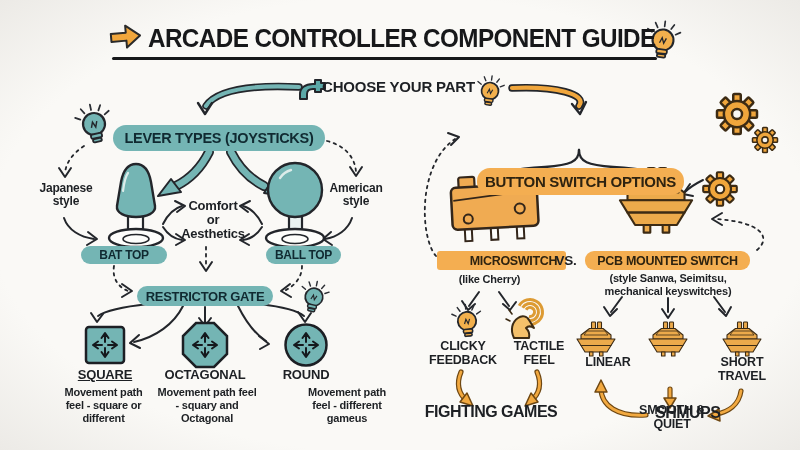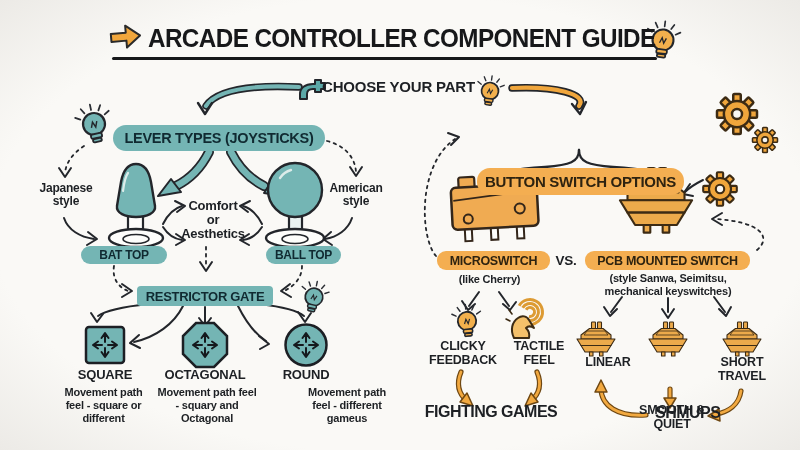--- a/index.html
+++ b/index.html
@@ -302,33 +302,33 @@
   <div class="pill pill-teal" style="left:113px;top:125px;width:212px;height:26px;border-radius:13px;font-size:14.5px;">LEVER TYPES (JOYSTICKS)</div>
   <div class="lbl" style="left:30px;top:182px;width:72px;font-size:12px;">Japanese style</div>
   <div class="lbl" style="left:320px;top:182px;width:72px;font-size:12px;">American style</div>
 
   <div class="lbl" style="left:173px;top:199px;width:80px;font-size:13px;">Comfort</div>
   <div class="lbl" style="left:173px;top:213px;width:80px;font-size:13px;">or</div>
   <div class="lbl" style="left:173px;top:227px;width:80px;font-size:13px;">Aesthetics</div>
 
   <div class="pill pill-teal" style="left:81px;top:246px;width:86px;height:18px;border-radius:9px;font-size:12px;">BAT TOP</div>
   <div class="pill pill-teal" style="left:266px;top:246px;width:75px;height:18px;border-radius:9px;font-size:12px;">BALL TOP</div>
-  <div class="pill pill-teal" style="left:137px;top:286px;width:136px;height:20px;border-radius:4px;font-size:13px;">RESTRICTOR GATE</div>
-
-  <div class="lbl" style="left:70px;top:368px;width:70px;font-size:13px;">SQUARE</div>
+  <div class="pill pill-teal" style="left:137px;top:286px;width:136px;height:20px;border-radius:10px;font-size:13px;">RESTRICTOR GATE</div>
+
+  <div class="lbl" style="left:70px;top:368px;width:70px;font-size:13px;text-decoration:underline;">SQUARE</div>
   <div class="lbl" style="left:159px;top:368px;width:92px;font-size:13px;">OCTAGONAL</div>
   <div class="lbl" style="left:271px;top:368px;width:70px;font-size:13px;">ROUND</div>
 
   <div class="lbl" style="left:55px;top:386px;width:97px;font-size:11px;line-height:1.2;">Movement path feel - square or different</div>
   <div class="lbl" style="left:157px;top:386px;width:100px;font-size:11px;line-height:1.2;">Movement path feel - squary and Octagonal</div>
   <div class="lbl" style="left:261px;top:386px;width:92px;font-size:11px;line-height:1.2;margin-left:40px;">Movement path feel - different gameus</div>
 
   <div class="pill pill-orange" style="left:477px;top:120px;width:207px;height:27px;border-radius:13px;font-size:15px;margin-top:48px;">BUTTON SWITCH OPTIONS</div>
 
-  <div class="pill pill-orange" style="left:437px;top:251px;width:113px;height:19px;border-radius:9px;font-size:12.5px;">MICROSWITCH</div>
+  <div class="pill pill-orange" style="left:437px;top:251px;width:105px;height:19px;border-radius:3px;font-size:12.5px;padding-left:24px;">MICROSWITCH</div>
   <div class="lbl" style="left:549px;top:253px;width:34px;font-size:13.5px;">VS.</div>
   <div class="pill pill-orange" style="left:585px;top:251px;width:165px;height:19px;border-radius:9px;font-size:12.5px;">PCB MOUNTED SWITCH</div>
 
   <div class="lbl" style="left:437px;top:273px;width:105px;font-size:11px;">(like Cherry)</div>
   <div class="lbl" style="left:590px;top:272px;width:156px;font-size:11px;line-height:1.2;">(style Sanwa, Seimitsu, mechanical keyswitches)</div>
 
   <div class="lbl" style="left:427px;top:339px;width:72px;font-size:12.5px;">CLICKY FEEDBACK</div>
   <div class="lbl" style="left:506px;top:339px;width:66px;font-size:12.5px;">TACTILE FEEL</div>
 
   <div class="lbl" style="left:577px;top:355px;width:62px;font-size:12.5px;">LINEAR</div>

